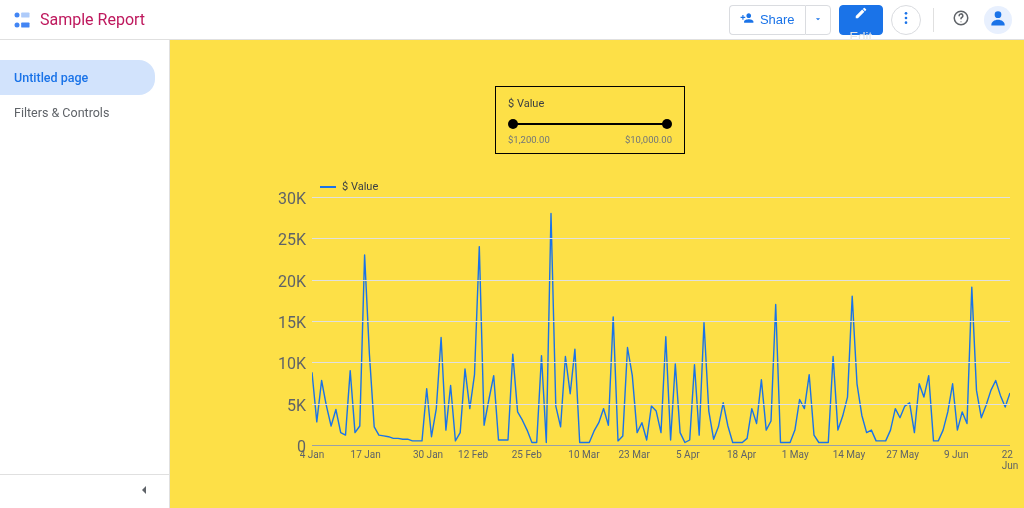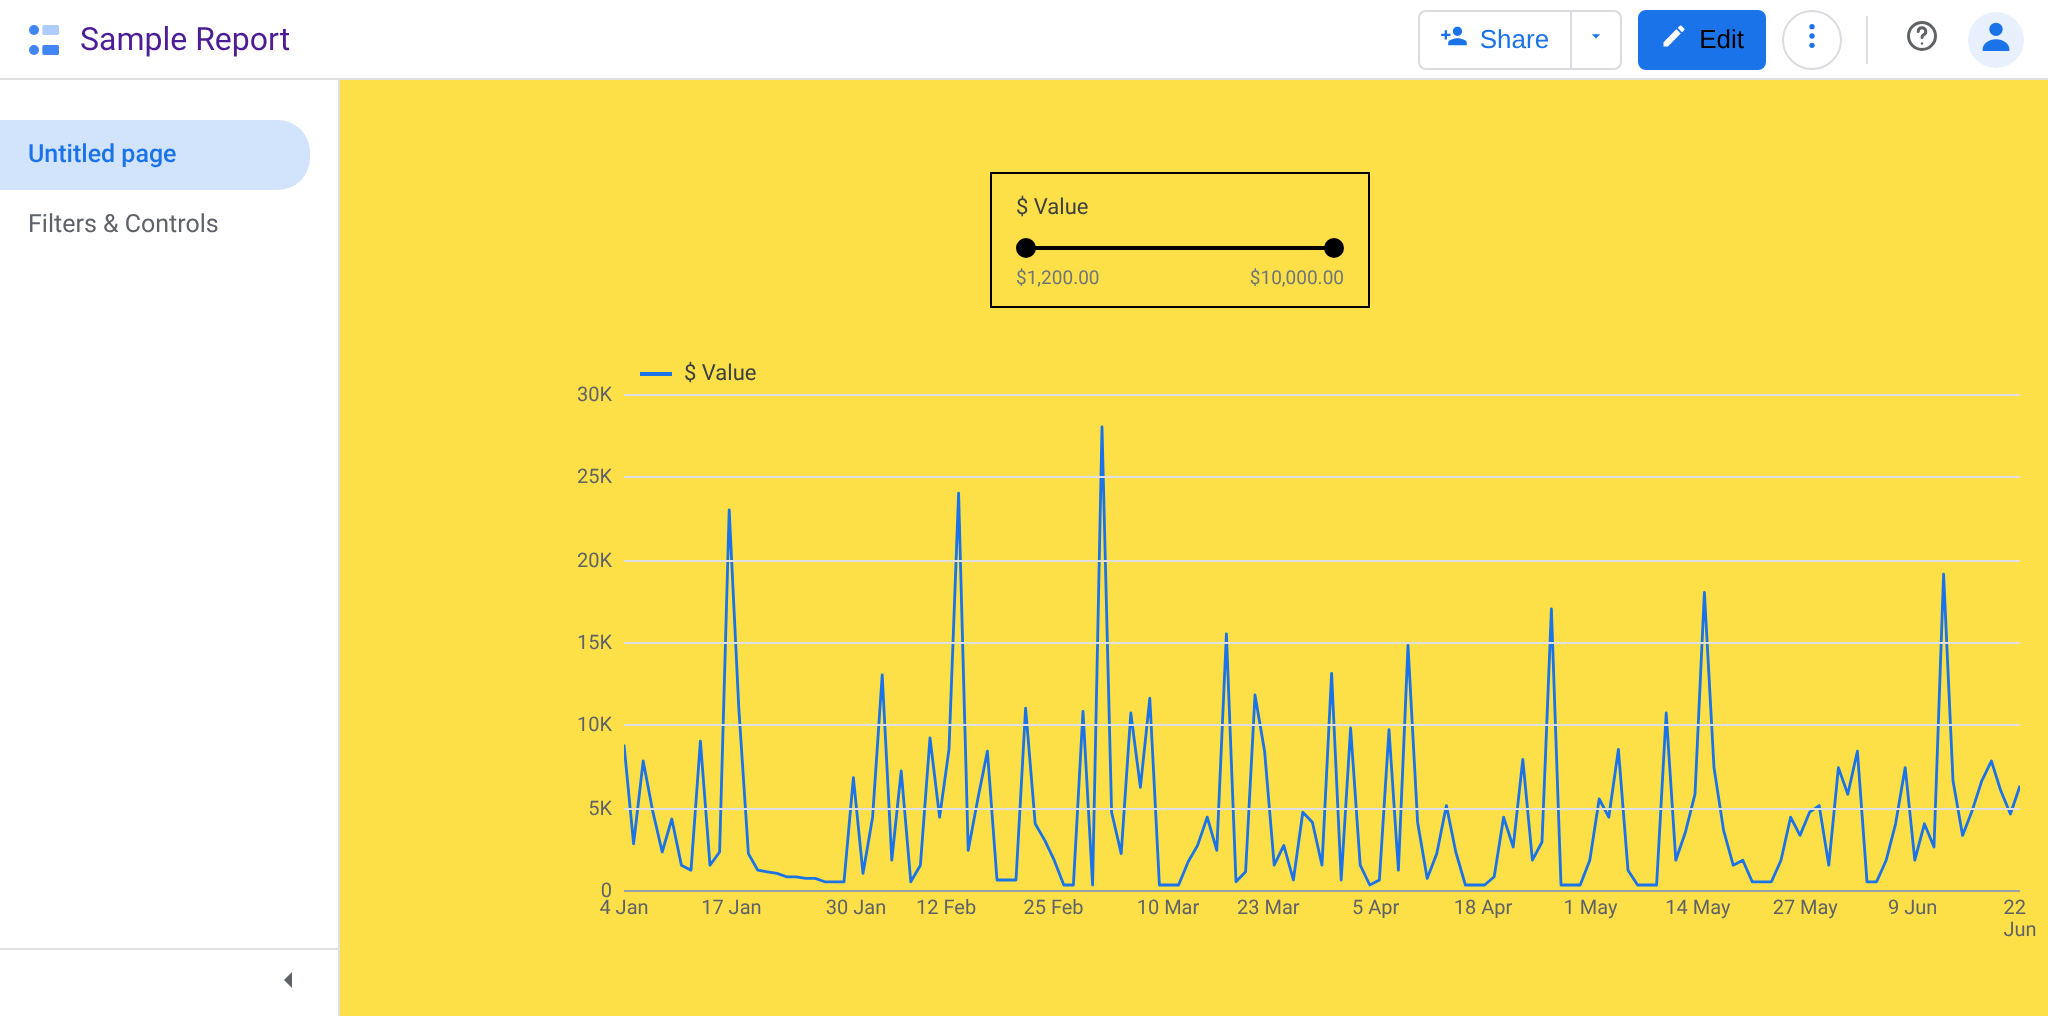--- a/index.html
+++ b/index.html
@@ -1,25 +1,25 @@
 <!DOCTYPE html>
 <html><head>
 <meta charset="utf-8">
 <style>
   * { box-sizing: border-box; margin: 0; padding: 0; }
   body { font-family: "Google Sans", Roboto, Arial, sans-serif; font-size: 13px; color: #3c4043; width: 1024px; height: 508px; overflow: hidden; background: #fff; }
   .header { height: 40px; border-bottom: 1px solid #e0e0e0; display: flex; align-items: center; padding: 0 12px; }
   .logo { display: flex; align-items: center; gap: 8px; }
   .logo-icon svg { display: block; }
-  .title { font-size: 16px; color: #4c1d95; font-weight: 400; }
+  .title { font-size: 16px; color: #be185d; font-weight: 400; }
   .header-spacer { flex: 1; }
   .header-actions { display: flex; align-items: center; gap: 8px; }
   .btn { display: flex; align-items: center; gap: 6px; height: 30px; padding: 0 10px; border-radius: 4px; border: 1px solid #dadce0; background: #fff; cursor: pointer; font-size: 13px; color: #1a73e8; }
   .btn svg { fill: #1a73e8; }
-  .btn-primary { background: #1a73e8; color: #000000; border-color: #1a73e8; }
+  .btn-primary { background: #1a73e8; color: #e5e5e5; border-color: #1a73e8; flex-direction: column; }
   .btn-primary svg { fill: #fff; }
   .icon-btn { width: 30px; height: 30px; border-radius: 50%; display: flex; align-items: center; justify-content: center; cursor: pointer; }
   .icon-circle-border { border: 1px solid #dadce0; }
   .vdiv { width: 1px; height: 24px; background: #e0e0e0; margin: 0 4px; }
   .avatar { width: 28px; height: 28px; border-radius: 50%; background: #e8f0fe; display: flex; align-items: center; justify-content: center; }
   .share-group { display: flex; }
   .share-group .btn { border-radius: 4px 0 0 4px; border-right: none; }
   .share-group .dd { border: 1px solid #dadce0; border-radius: 0 4px 4px 0; width: 26px; height: 30px; display:flex; align-items:center; justify-content:center; cursor:pointer; }
 
   .body { display: flex; height: 468px; }
@@ -36,21 +36,21 @@
   .slider-line { position:absolute; left:4px; right:4px; top:5px; height:2px; background:#000; }
   .slider-dot { position:absolute; top:1px; width:10px; height:10px; background:#000; border-radius:50%; }
   .slider-labels { display:flex; justify-content:space-between; font-size:9.5px; color:#70757a; margin-top:4px; }
 
   .chart-wrap { position:absolute; left: 110px; top: 140px; width: 730px; }
   .legend { font-size: 11px; margin-left: 40px; margin-bottom: 4px; display:flex; align-items:center; gap:6px; }
   .legend-swatch { width: 16px; height: 2px; background:#1a73e8; display:inline-block; }
   .chart-grid { position: relative; height: 248px; margin-left: 32px; }
   .y-grid { position:absolute; left:0; right:0; border-top:1px solid #e0e0e0; }
   .y-grid.axis { border-top:1px solid #9aa0a6; }
-  .y-label { position:absolute; right: 100%; margin-right: 6px; font-size:10px; color:#5f6368; transform: translateY(-50%); text-align: center; }
+  .y-label { position:absolute; right: 100%; margin-right: 6px; font-size:16px; color:#5f6368; transform: translateY(-50%); text-align: center; }
   .x-labels { position:relative; height:16px; margin-left:32px; }
   .x-label { position:absolute; font-size:10px; color:#5f6368; transform: translateX(-50%); top:4px; }
   svg.line { position:absolute; left:0; top:0; width:100%; height:100%; }
   svg.line path { stroke:#1a73e8; stroke-width:1.4; fill:none; stroke-linejoin:round; }
 </style>
 </head>
 <body>
 
 <div class="header">
   <div class="logo">

